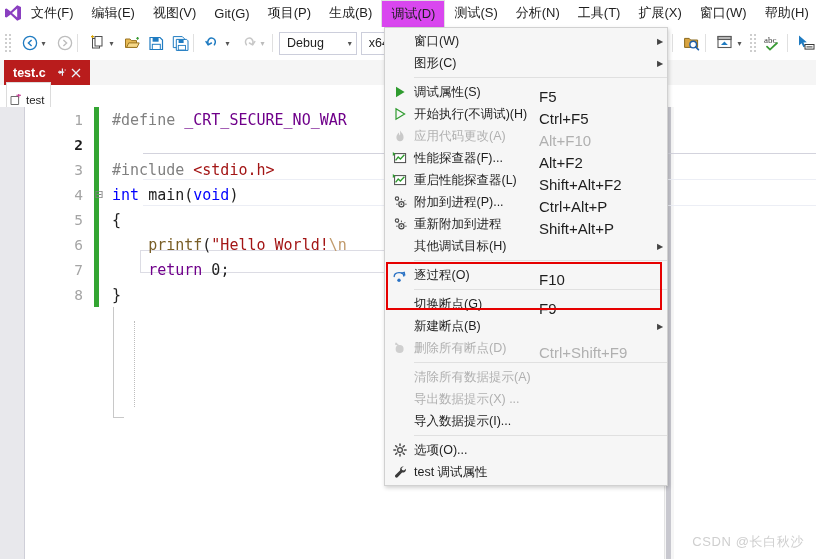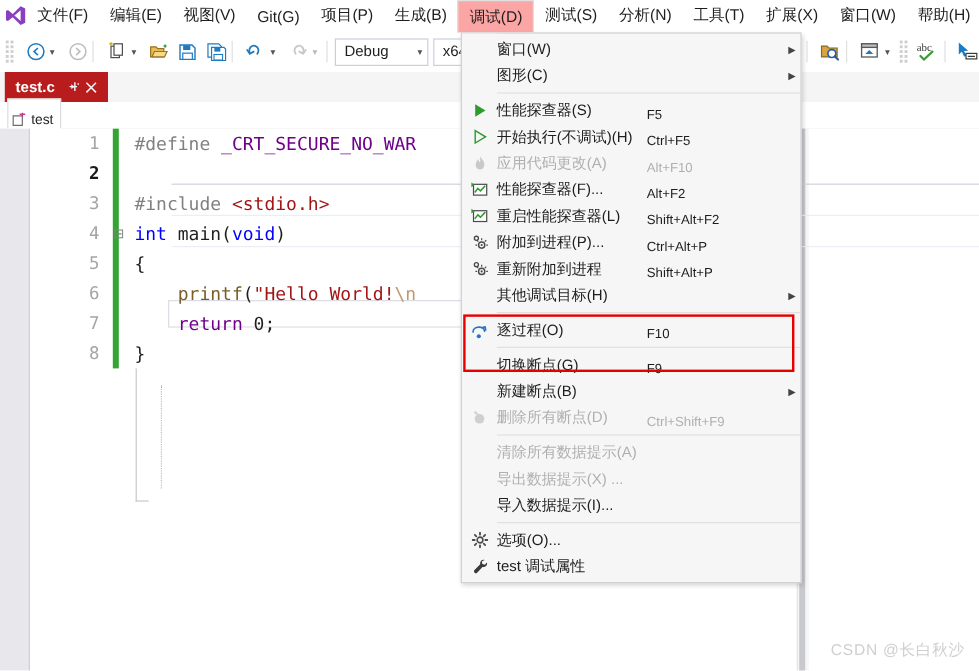--- a/index.html
+++ b/index.html
@@ -32,21 +32,21 @@
   .menu-item {
     height: 26px;
     padding: 0 9px;
     display: flex; align-items: center;
     font-size: 13px;
     color: #1e1e1e;
     white-space: nowrap;
     cursor: default;
   }
   .menu-item.active {
-    background: #fca5a5;
+    background: #d946ef;
     border-left: 1px solid #e0e0e0;
     border-right: 1px solid #e0e0e0;
     border-top: 1px solid #e0e0e0;
     height: 27px;
     box-sizing: border-box;
     position: relative;
     z-index: 60;
   }
 
   
@@ -245,21 +245,21 @@
     color: #1e1e1e;
     cursor: default;
     z-index: 2;
   }
   .dd-icon {
     width: 29px; min-width: 29px; height: 22px;
     display: flex; align-items: center; justify-content: center;
   }
   .dd-label { flex: 1; white-space: nowrap; }
   .dd-shortcut {
-    color: #1e1e1e; font-size: 11px;
+    color: #1e1e1e; font-size: 15px;
     margin-left: 10px; margin-right: 10px;
     white-space: nowrap;
     width: 104px;
     margin-top: 8px;
   }
   .dd-arrow {
     width: 14px; min-width: 14px;
     font-size: 8px; color: #444;
     display: flex; align-items: center; justify-content: center;
   }
@@ -497,21 +497,21 @@
         <span class="dd-shortcut"></span>
         <span class="dd-arrow">▶</span>
       </div>
       <div class="dd-sep"></div>
       <div class="dd-item">
         <span class="dd-icon">
           <svg width="14" height="14" viewBox="0 0 14 14">
             <path d="M3 1.8 L11.6 7 L3 12.2 Z" fill="#2e9b2e"></path>
           </svg>
         </span>
-        <span class="dd-label">性能探查器(S)</span>
+        <span class="dd-label">调试属性(S)</span>
         <span class="dd-shortcut">F5</span>
         <span class="dd-arrow"></span>
       </div>
       <div class="dd-item">
         <span class="dd-icon">
           <svg width="14" height="14" viewBox="0 0 14 14">
             <path d="M3 1.8 L11.6 7 L3 12.2 Z" fill="none" stroke="#2e9b2e" stroke-width="1.2"></path>
           </svg>
         </span>
         <span class="dd-label">开始执行(不调试)(H)</span>

